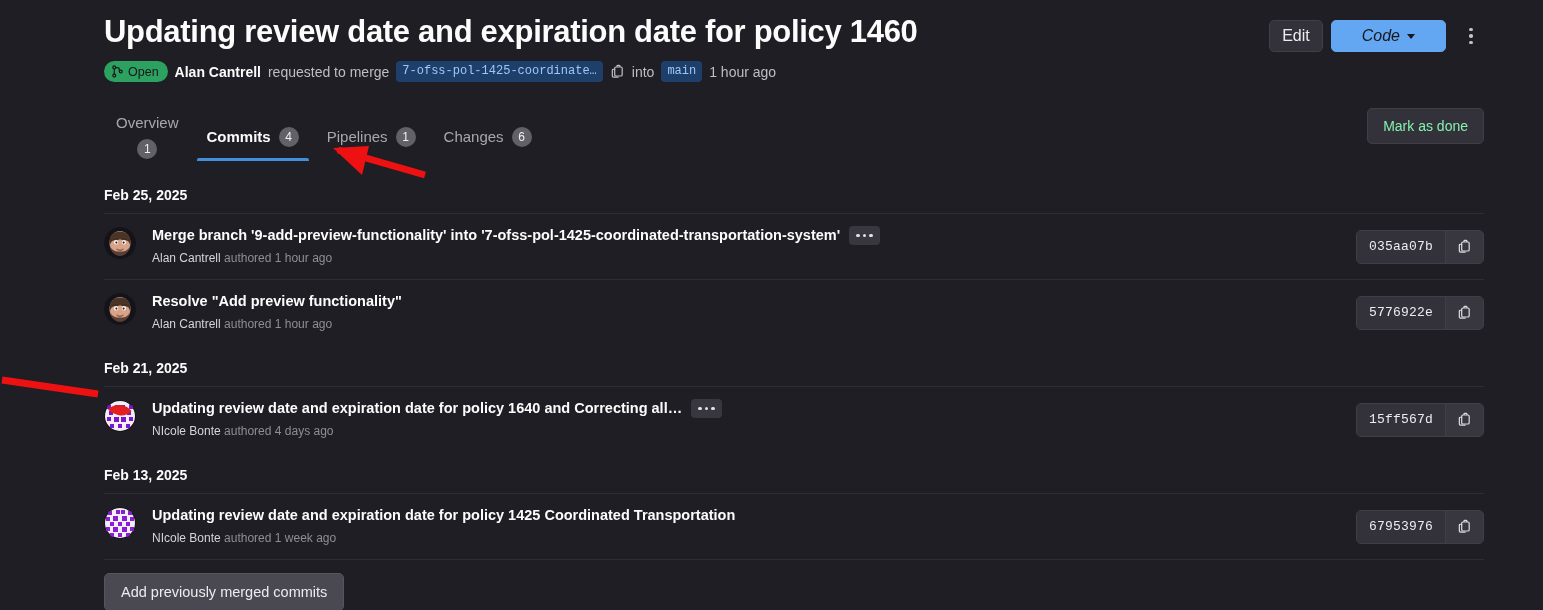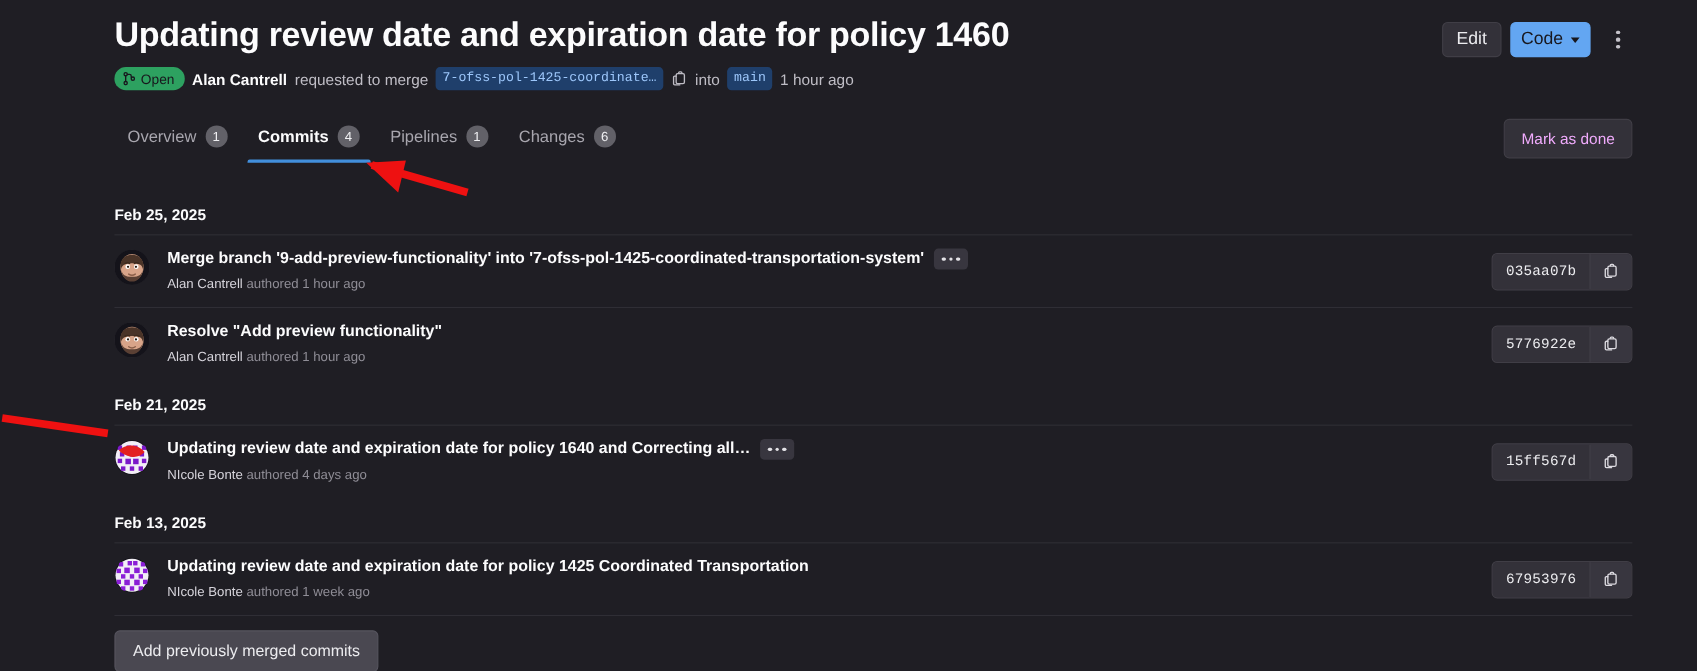--- a/index.html
+++ b/index.html
@@ -67,22 +67,23 @@
     white-space: nowrap;
   }
   .btn-edit { background: #333139; border-color: #403e46; }
   .btn-code {
     background: #63a6f2;
     color: #18171d;
     border-color: #63a6f2;
     display: flex;
     align-items: center;
     gap: 7px;
-    padding: 7px 9px;
+    padding: 7px 30px;
     font-weight: normal;
+    font-style: italic;
   }
   .chev {
     width: 0; height: 0;
     border-left: 4.5px solid transparent;
     border-right: 4.5px solid transparent;
     border-top: 5px solid #18171d;
     display: inline-block;
     margin-top: 1px;
   }
   .kebab {
@@ -171,21 +172,21 @@
     gap: 8px;
     padding: 6px 14px 14px 14px;
     font-size: 15px;
     color: #a8a6ae;
     cursor: pointer;
     position: relative;
     background: transparent;
     border: none;
     font-family: "Liberation Sans", sans-serif;
   }
-  .tab:first-child { padding-left: 12px; }
+  .tab:first-child { padding-left: 12px; flex-direction: column; }
   .tab.active { color: #fcfcfd; font-weight: bold; }
   .tab.active::after {
     content: "";
     position: absolute;
     left: 4px; right: 4px; bottom: 0;
     height: 3px;
     background: #428fdc;
     border-radius: 2px 2px 0 0;
   }
   .tab-count {
@@ -202,21 +203,21 @@
     font-weight: normal;
   }
   .tab.active .tab-count { background: #626168; }
 
   .btn-markdone {
     background: #333139;
     border: 1px solid #403e46;
     border-radius: 5px;
     padding: 9px 15px;
     font-size: 14px;
-    color: #f0abfc;
+    color: #86efac;
     cursor: pointer;
     font-family: "Liberation Sans", sans-serif;
   }
 
   
   .commits {
     position: absolute;
     left: 104px;
     top: 180px;
     width: 1380px;

